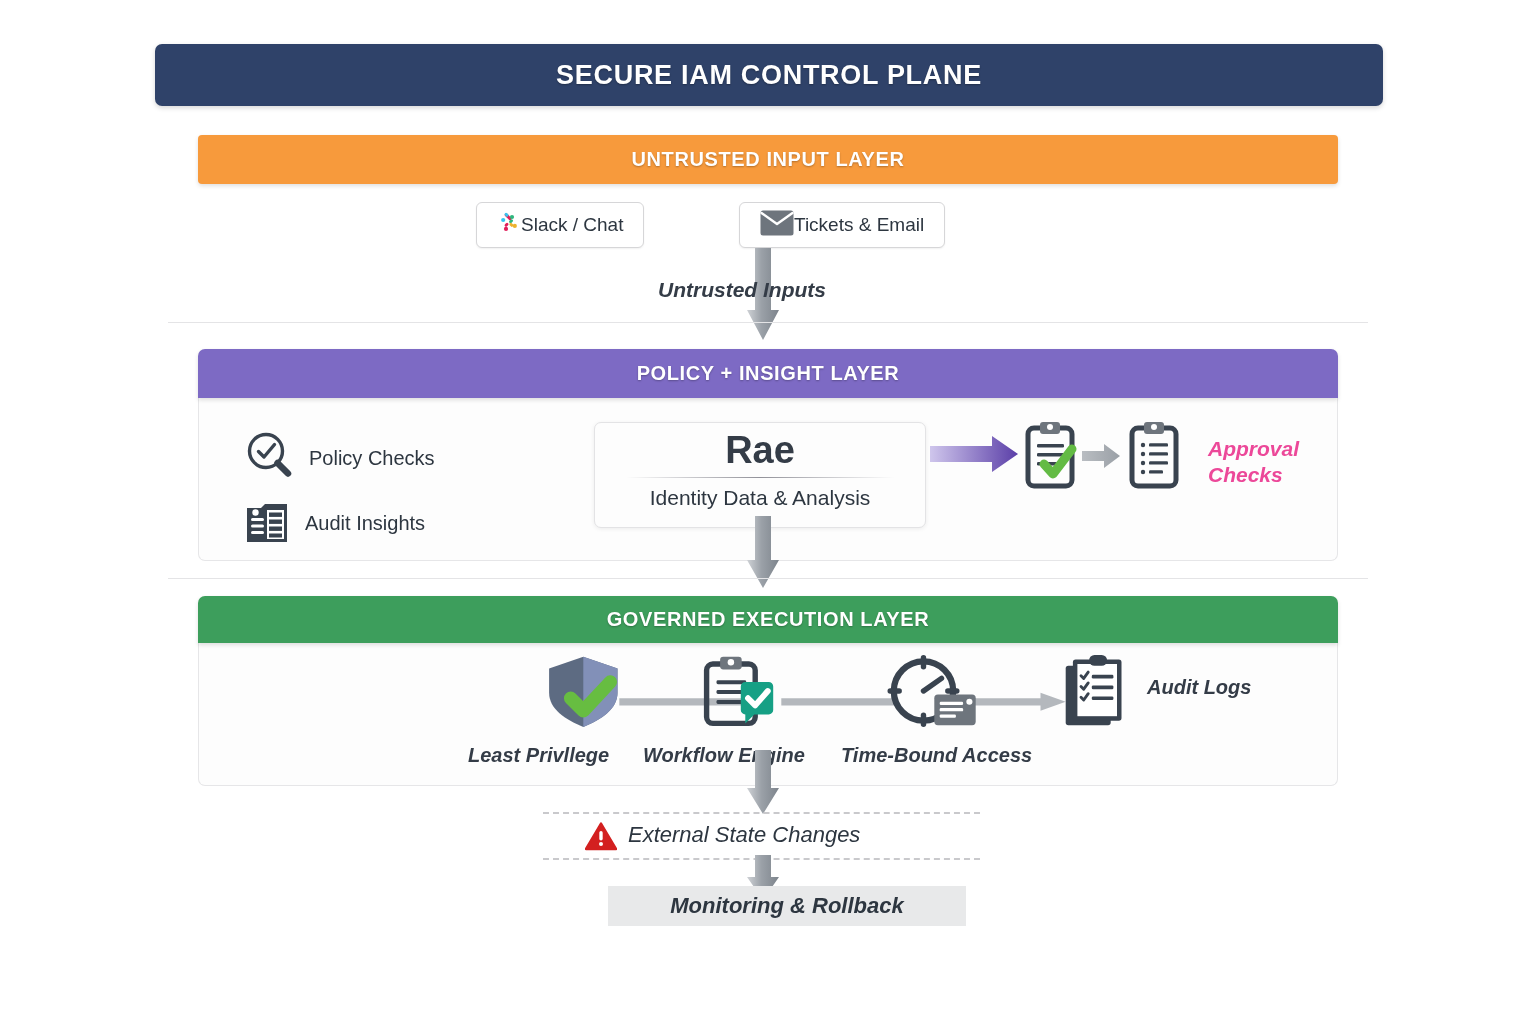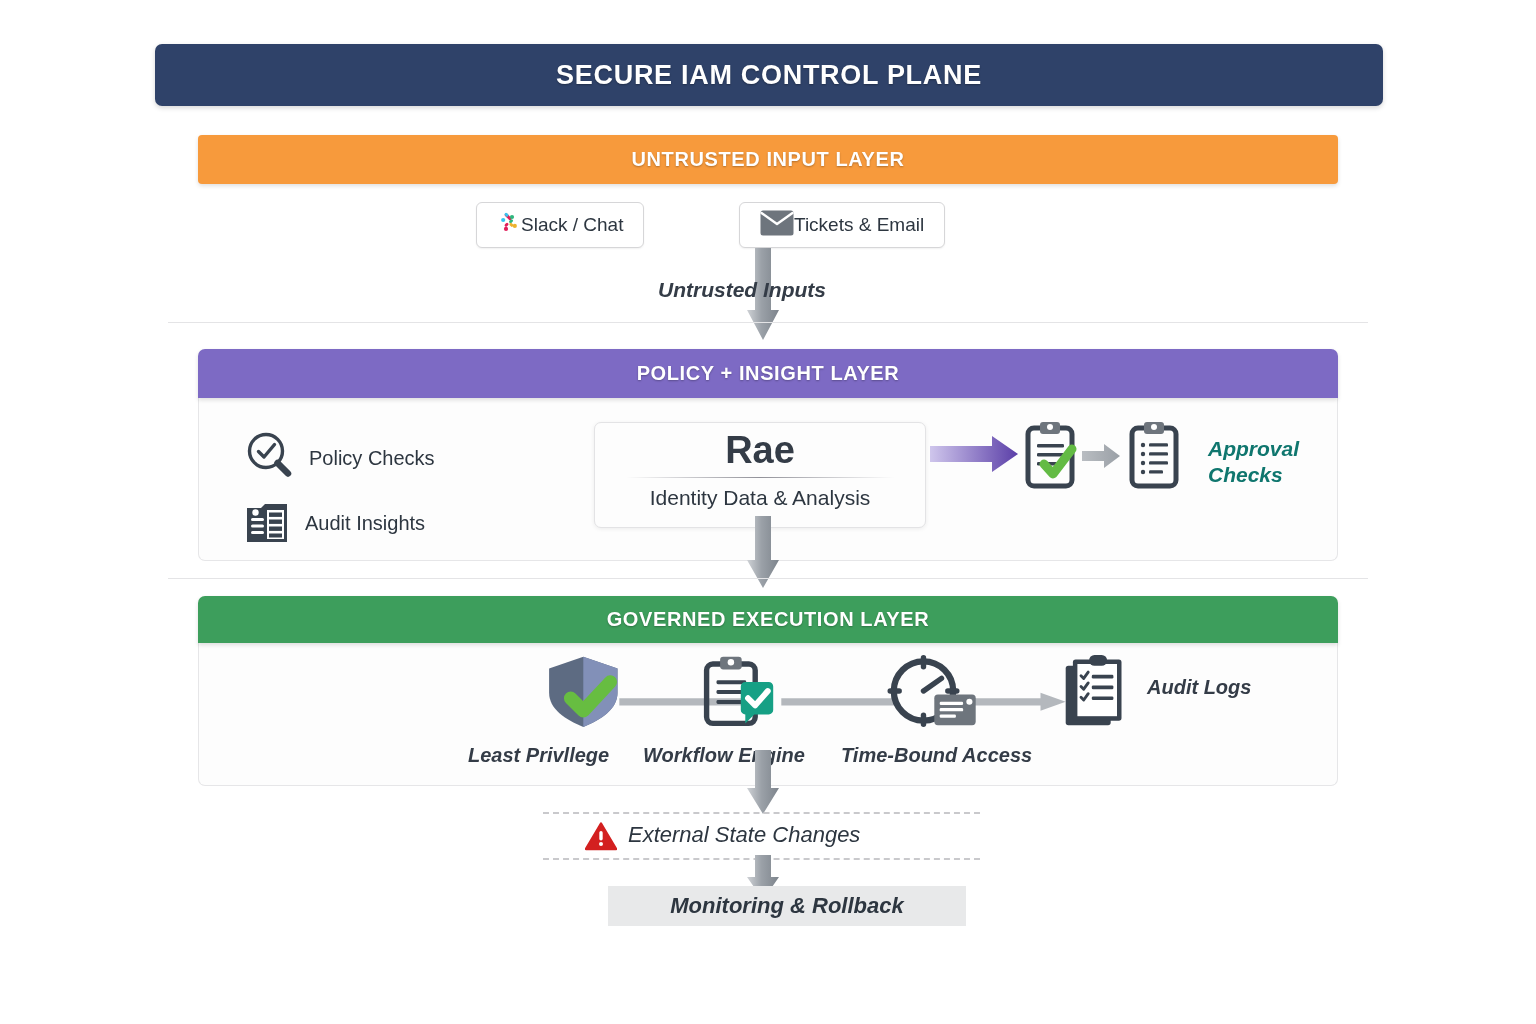--- a/index.html
+++ b/index.html
@@ -126,21 +126,21 @@
   }
   .rae-card .rae-rule {
     width: 268px; height: 1px; margin: 6px 0 8px 0;
     background: linear-gradient(to right, rgba(160,160,170,0), rgba(110,110,120,.75), rgba(160,160,170,0));
   }
   .rae-card .rae-sub { font-size: 21px; color: #2d3640; }
   #gates-label {
     position: absolute;
     left: 1208px; top: 436px;
     font-size: 21px; font-style: italic; font-weight: bold;
-    color: #0f766e; line-height: 1.22; text-align: left;
+    color: #ec4899; line-height: 1.22; text-align: left;
   }
 
   
   #exec-icons {
     position: absolute;
     left: 498px; top: 655px;
     width: 770px; height: 72px;
   }
   .exec-label {
     position: absolute;

